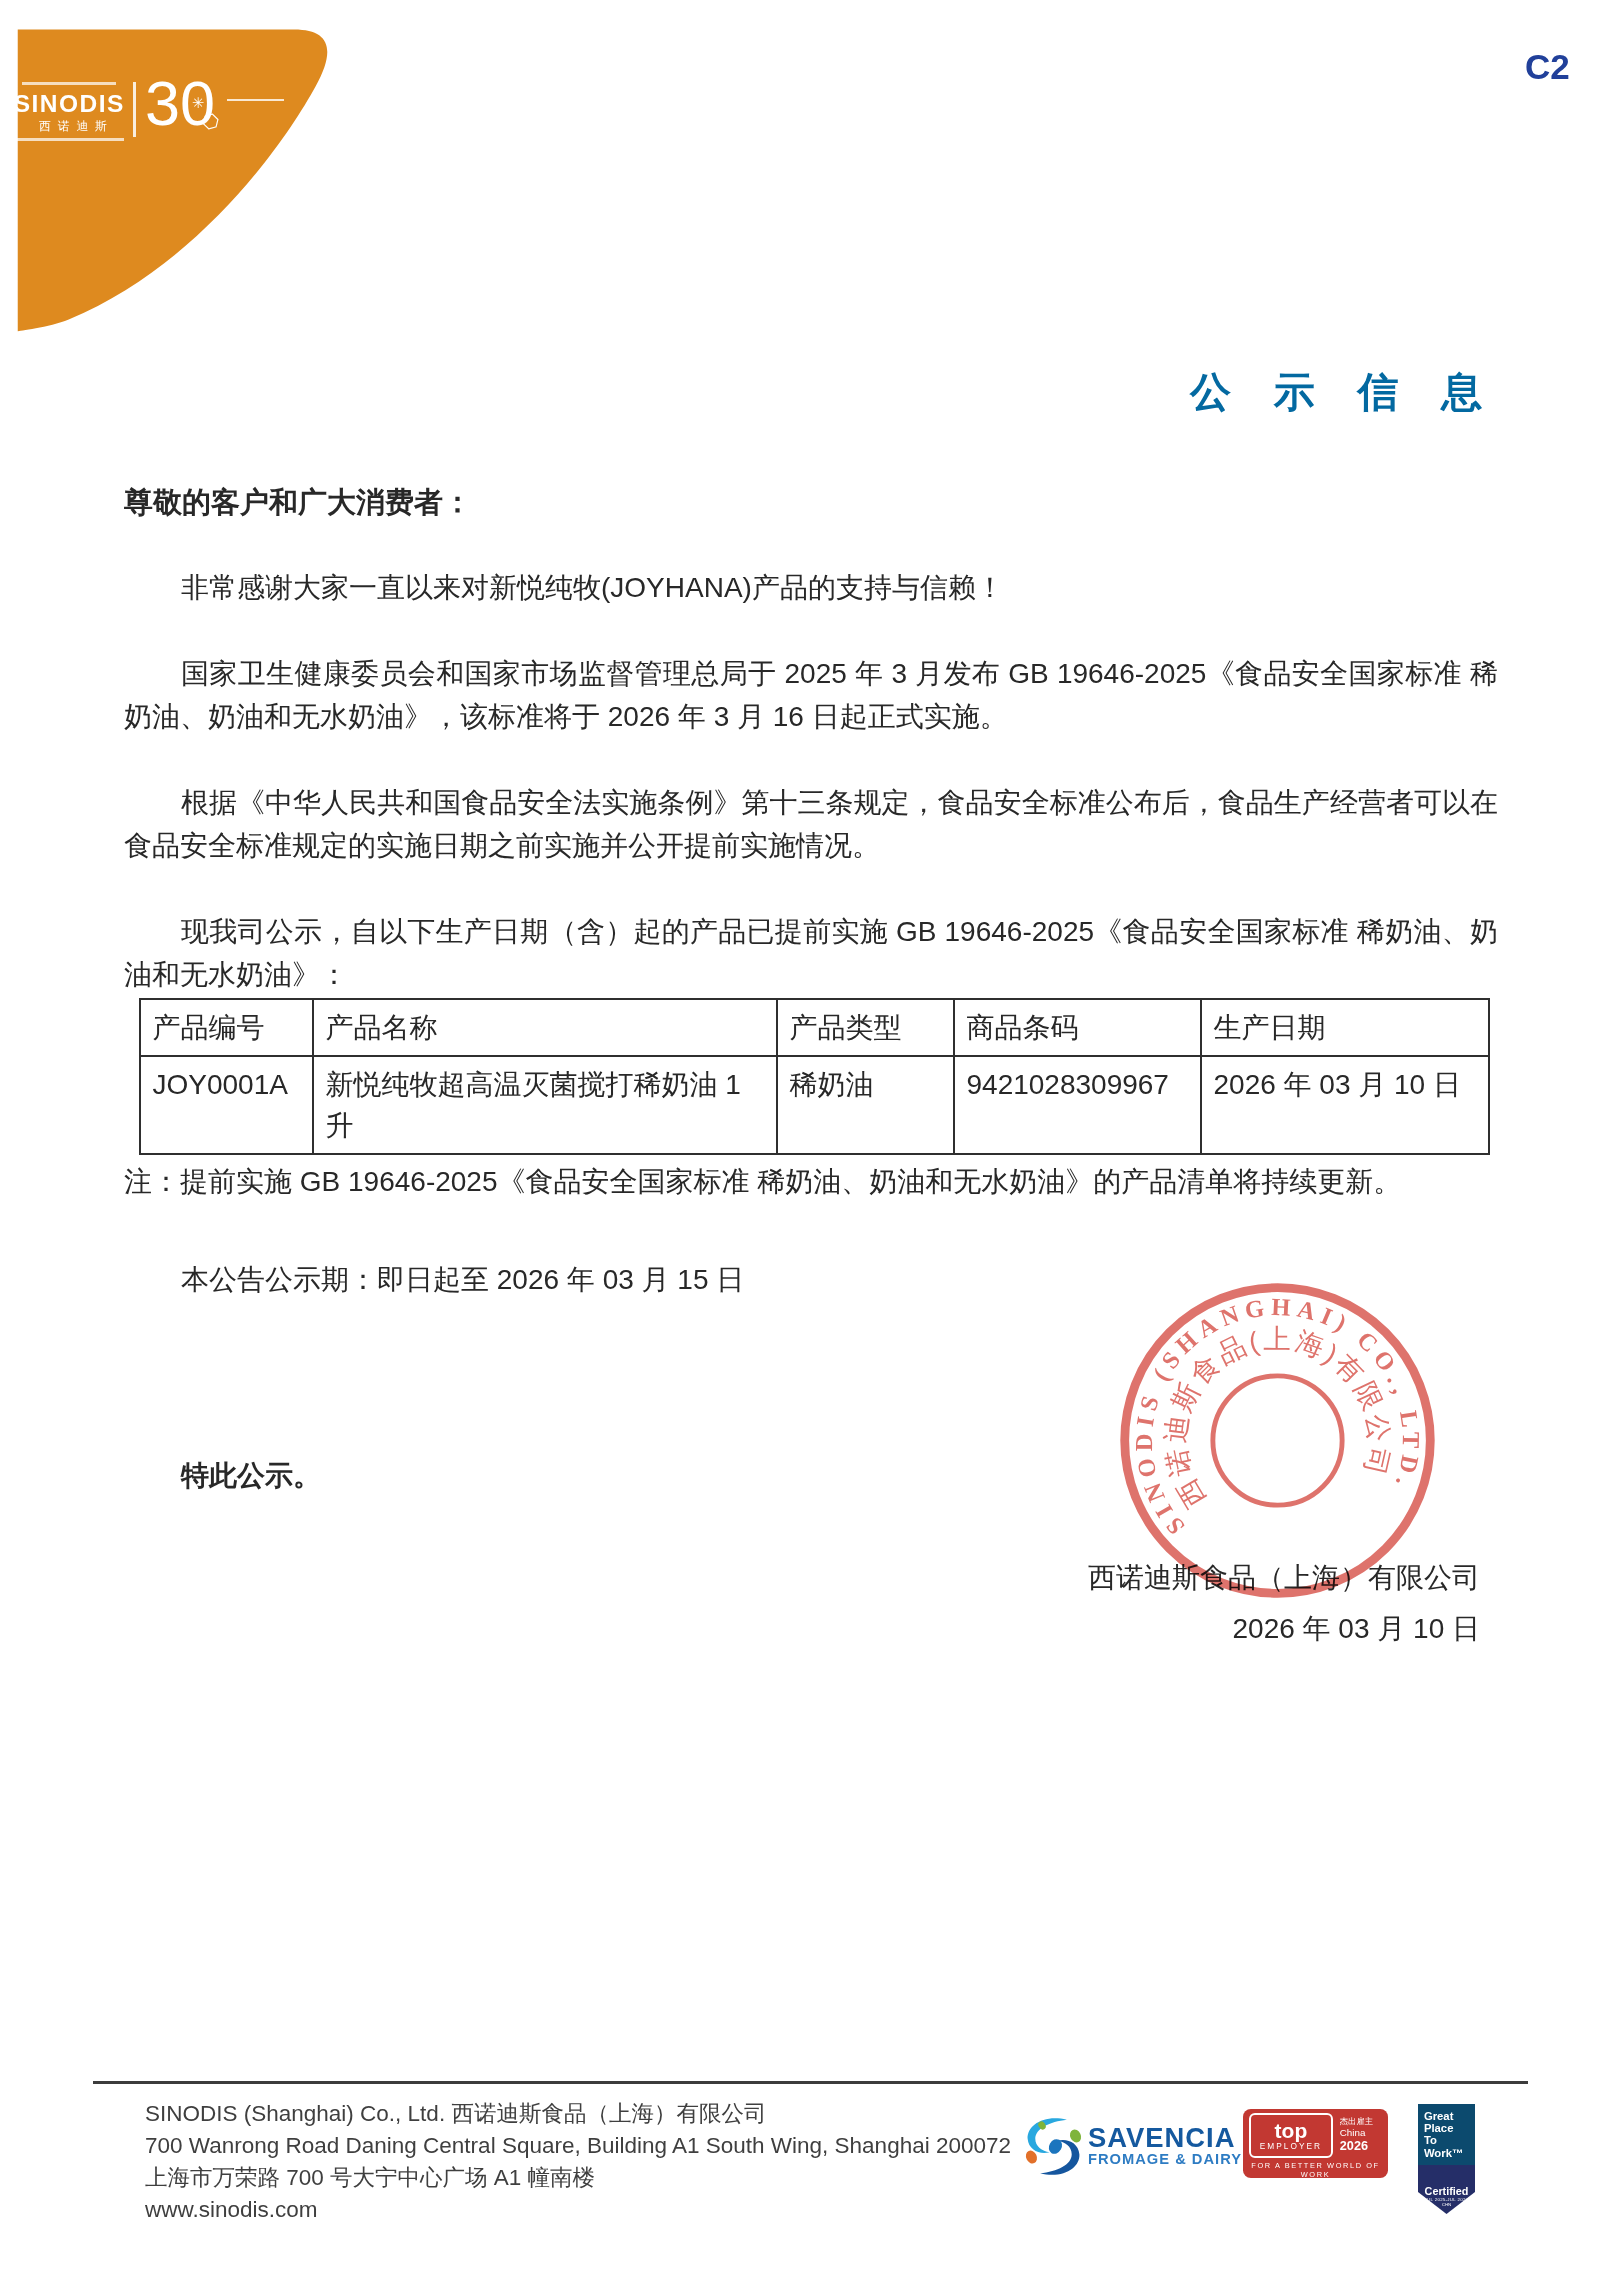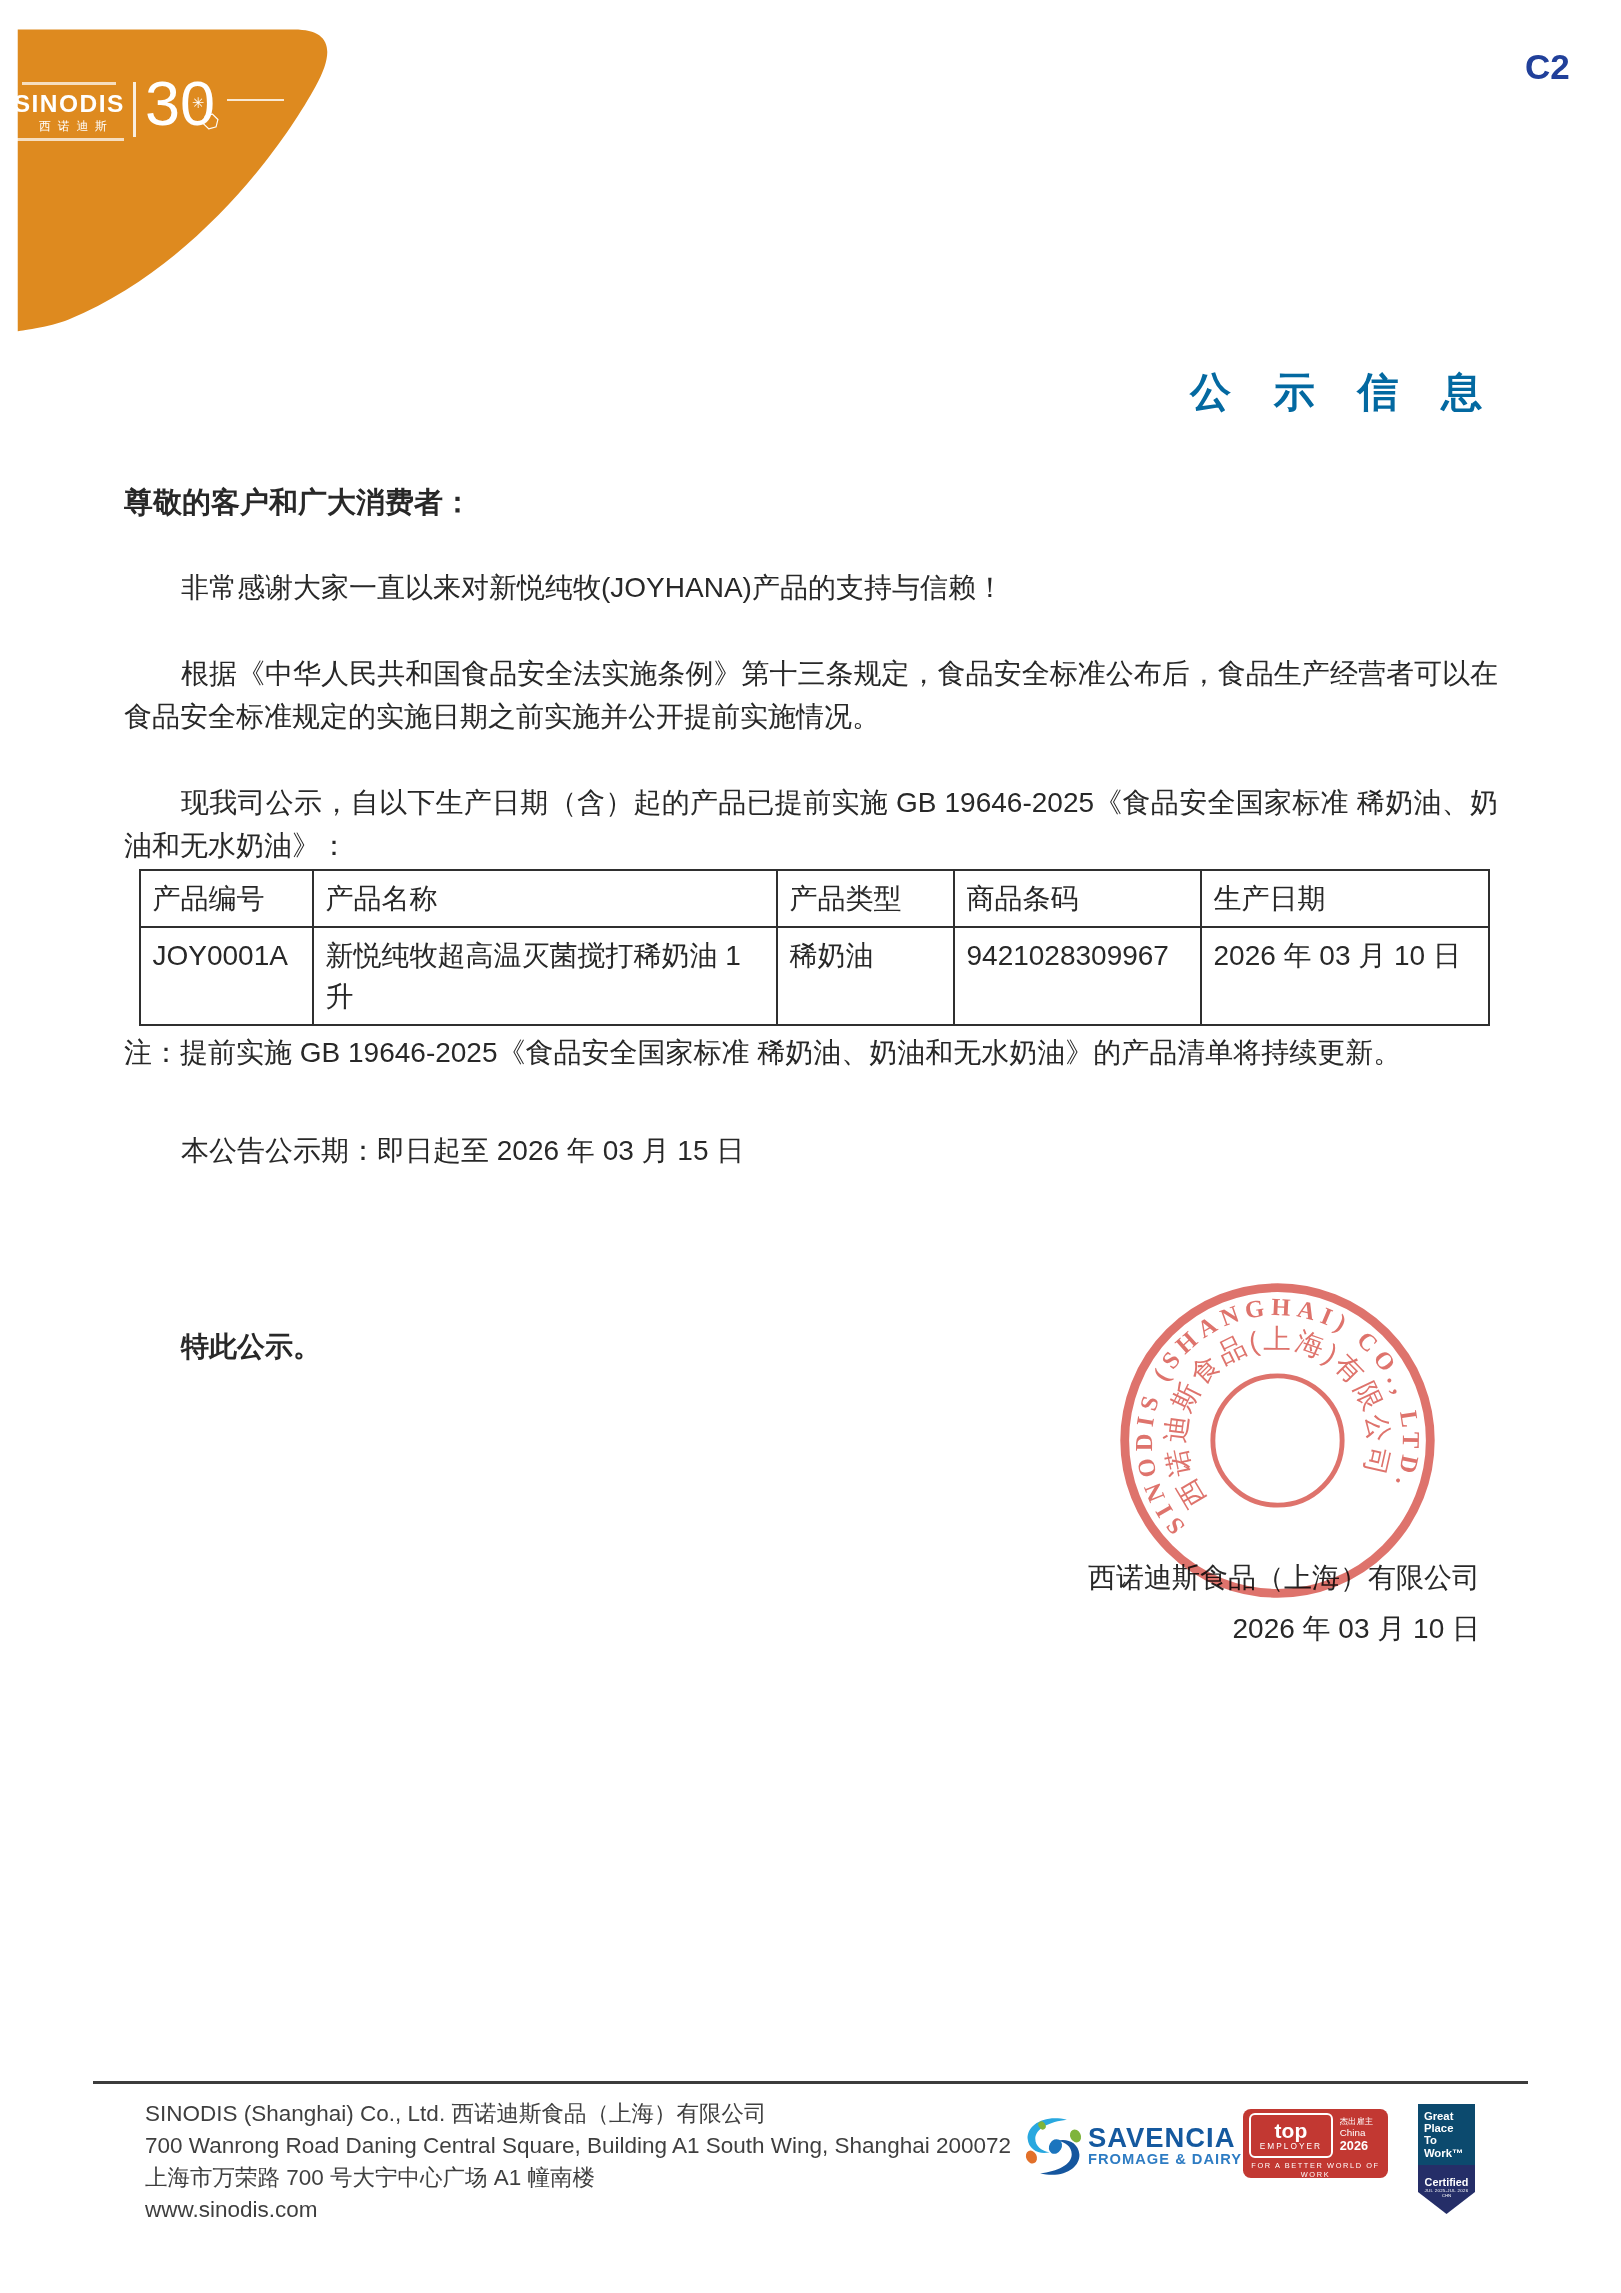--- a/index.html
+++ b/index.html
@@ -64,21 +64,21 @@
   .te-info{grid-column:2;grid-row:1;padding-left:6.9px;display:flex;flex-direction:column;justify-content:center;line-height:1.2;}
   .te-cn{font-size:8.3px;}
   .te-country{font-size:9.8px;}
   .te-year{font-size:12.7px;font-weight:bold;}
   .te-tag{grid-column:1/3;grid-row:2;text-align:center;font-size:7.4px;letter-spacing:1.6px;padding-top:2.9px;}
 
   .gptw{position:absolute;left:1418px;top:2104px;width:57px;height:110px;color:#fff;
         clip-path:polygon(0 0,100% 0,100% 80%,50% 100%,0 80%);}
   .gptw-red{background:#0c4a6e;height:61px;padding:5.9px 0 0 5.9px;box-sizing:border-box;
             font-size:11.3px;font-weight:bold;line-height:12.3px;white-space:pre-line;}
-  .gptw-navy{background:#252e68;height:49px;text-align:center;padding-top:11px;box-sizing:border-box;}
+  .gptw-navy{background:#252e68;height:49px;text-align:center;padding-top:20px;box-sizing:border-box;}
   .gptw-cert{font-size:10.8px;font-weight:bold;}
   .gptw-dates{font-size:4.4px;letter-spacing:0.3px;}
   .gptw-region{font-size:4.4px;}
 </style>
 </head>
 <body>
 
 <div class="page">
 
   <svg class="header-logo" viewBox="0 0 360 350" aria-hidden="true">
@@ -97,20 +97,21 @@
   </div>
 
   <div class="page-code">C2</div>
 
   <div class="content">
     <h1 class="doc-title">公 示 信 息</h1>
 
     <div class="greeting">尊敬的客户和广大消费者：</div>
 
     <p class="para">非常感谢大家一直以来对新悦纯牧(JOYHANA)产品的支持与信赖！</p>
+    <p class="para">国家卫生健康委员会和国家市场监督管理总局于 2025 年 3 月发布 GB 19646-2025《食品安全国家标准 稀奶油、奶油和无水奶油》，该标准将于 2026 年 3 月 16 日起正式实施。</p>
     <p class="para">根据《中华人民共和国食品安全法实施条例》第十三条规定，食品安全标准公布后，食品生产经营者可以在食品安全标准规定的实施日期之前实施并公开提前实施情况。</p>
     <p class="para">现我司公示，自以下生产日期（含）起的产品已提前实施 GB 19646-2025《食品安全国家标准 稀奶油、奶油和无水奶油》：</p>
 
     <table class="products">
       <colgroup>
         <col style="width:173px">
           <col style="width:464px">
           <col style="width:177px">
         <col style="width:247px">
           <col style="width:288px">

